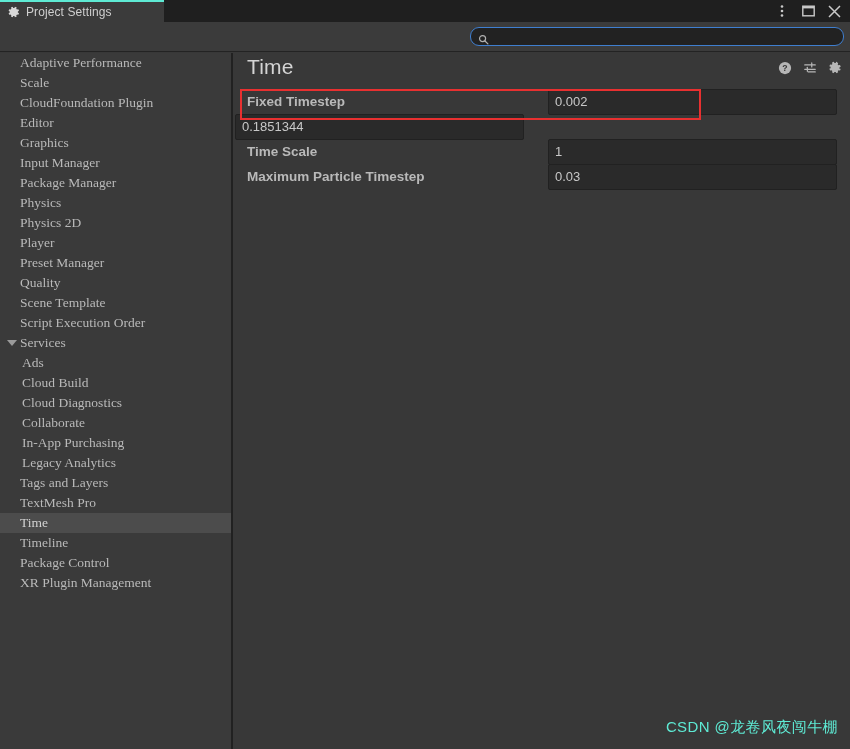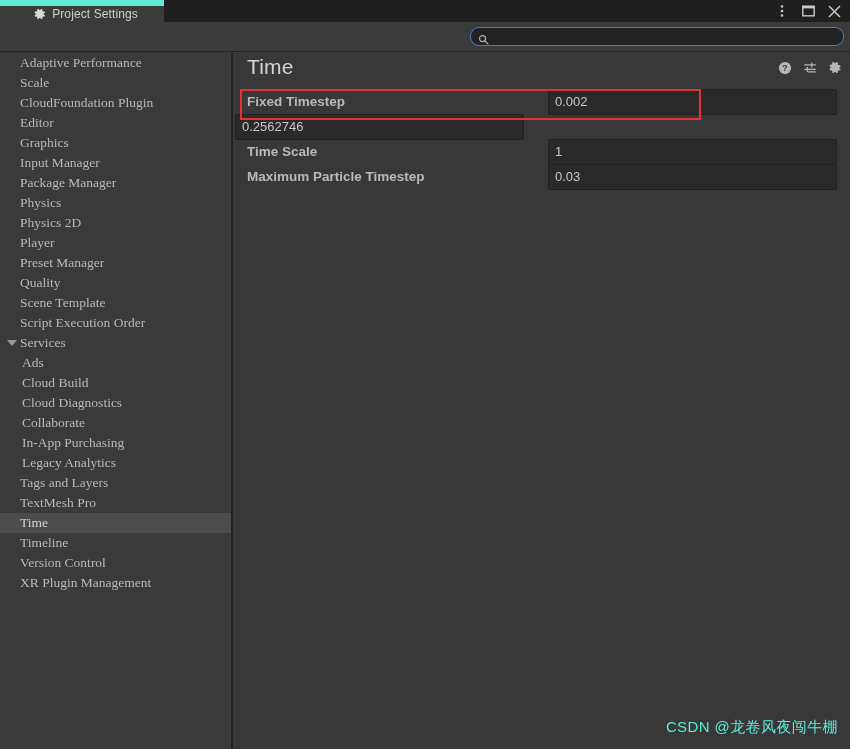--- a/index.html
+++ b/index.html
@@ -22,26 +22,25 @@
     position: absolute;
     left: 0; top: 0;
     width: 850px; height: 22px;
     background: #1f1f1f;
   }
   #tab-project-settings {
     position: absolute;
     left: 0; top: 0;
     width: 164px; height: 22px;
     background: #3b3b3b;
-    border-top: 6px solid #5eead4;
+    border-top: 2px solid #5eead4;
     box-sizing: border-box;
     display: flex;
     align-items: center;
     padding-left: 8px;
-    justify-content: center;
   }
   #tab-project-settings .tab-label {
     font-size: 12px;
     color: #cfcfcf;
     margin-left: 6px;
     letter-spacing: .1px;
   }
   .gear-glyph {
     width: 12px; height: 12px;
     display: inline-block;
@@ -341,21 +340,21 @@
       <div class="side-row depth0">
         <span class="side-label">TextMesh Pro</span>
       </div>
       <div class="side-row depth0 selected">
         <span class="side-label">Time</span>
       </div>
       <div class="side-row depth0">
         <span class="side-label">Timeline</span>
       </div>
       <div class="side-row depth0">
-        <span class="side-label">Version Control</span>
+        <span class="side-label">Package Control</span>
       </div>
       <div class="side-row depth0">
         <span class="side-label">XR Plugin Management</span>
       </div>
     </div>
 </div>
 
 <div id="content-panel">
   <div id="content-header">
     <div id="page-title">Time</div>
@@ -381,21 +380,21 @@
       </span>
     </div>
   </div>
 
   <div id="property-list">
       <div class="prop-row">
         <div class="prop-label">Fixed Timestep</div>
         <div class="prop-input">0.002</div>
       </div>
       <div class="prop-row">
-        <div class="prop-input">0.2562746</div>
+        <div class="prop-input">0.1851344</div>
       </div>
       <div class="prop-row">
         <div class="prop-label">Time Scale</div>
         <div class="prop-input">1</div>
       </div>
       <div class="prop-row">
         <div class="prop-label">Maximum Particle Timestep</div>
         <div class="prop-input">0.03</div>
       </div>
     </div>

